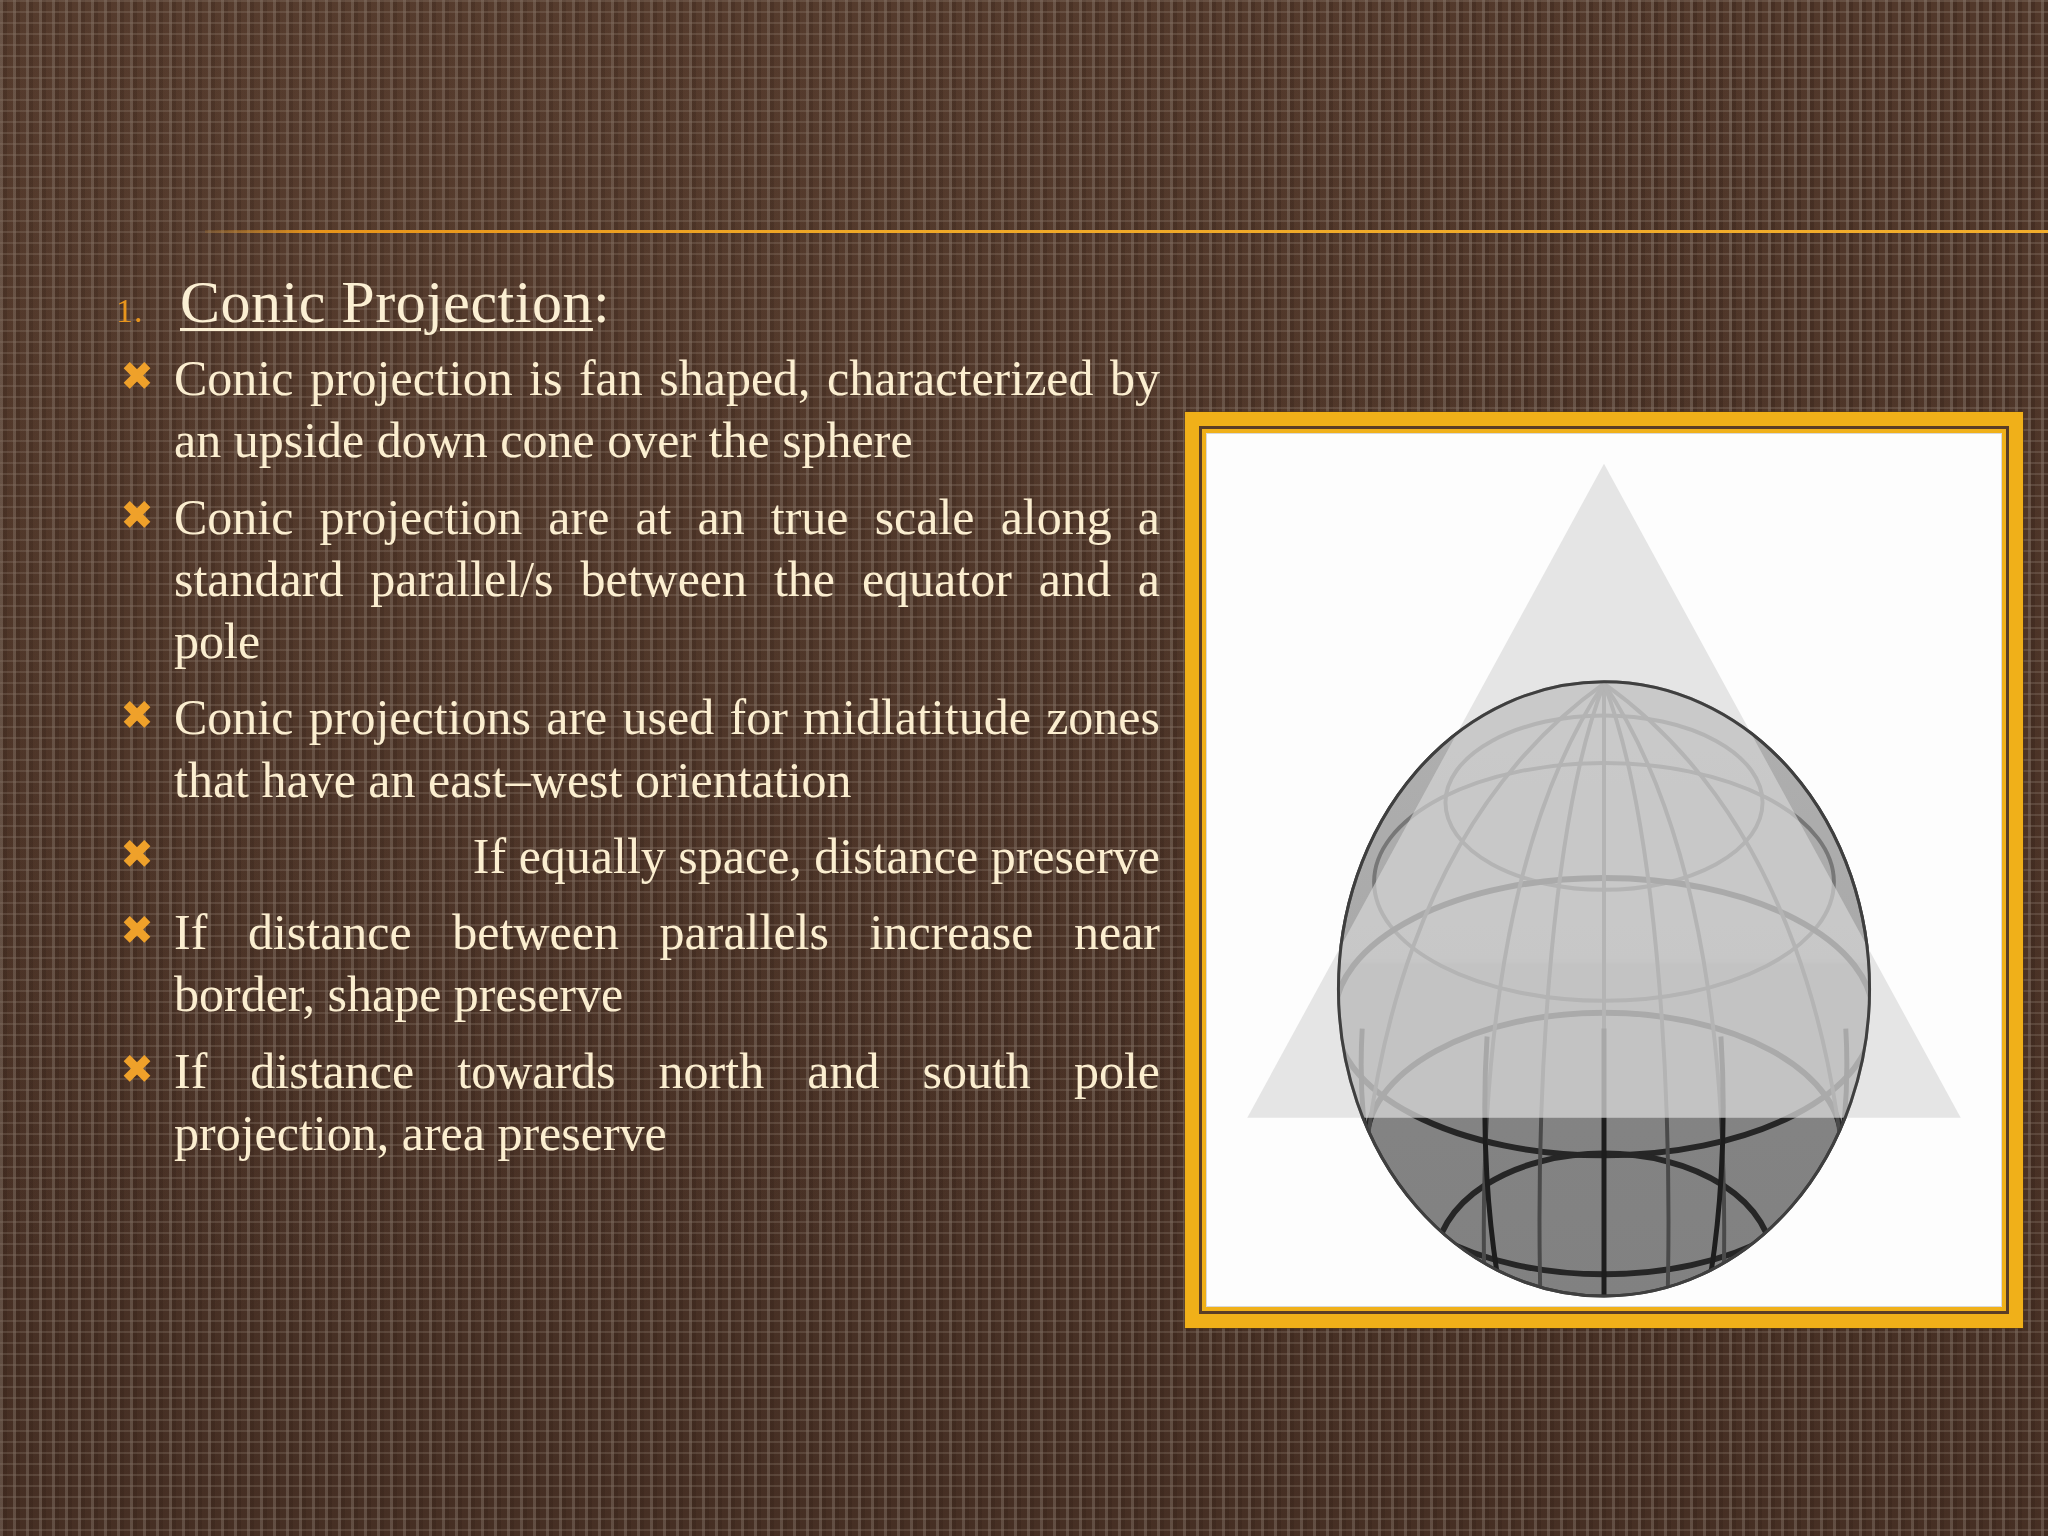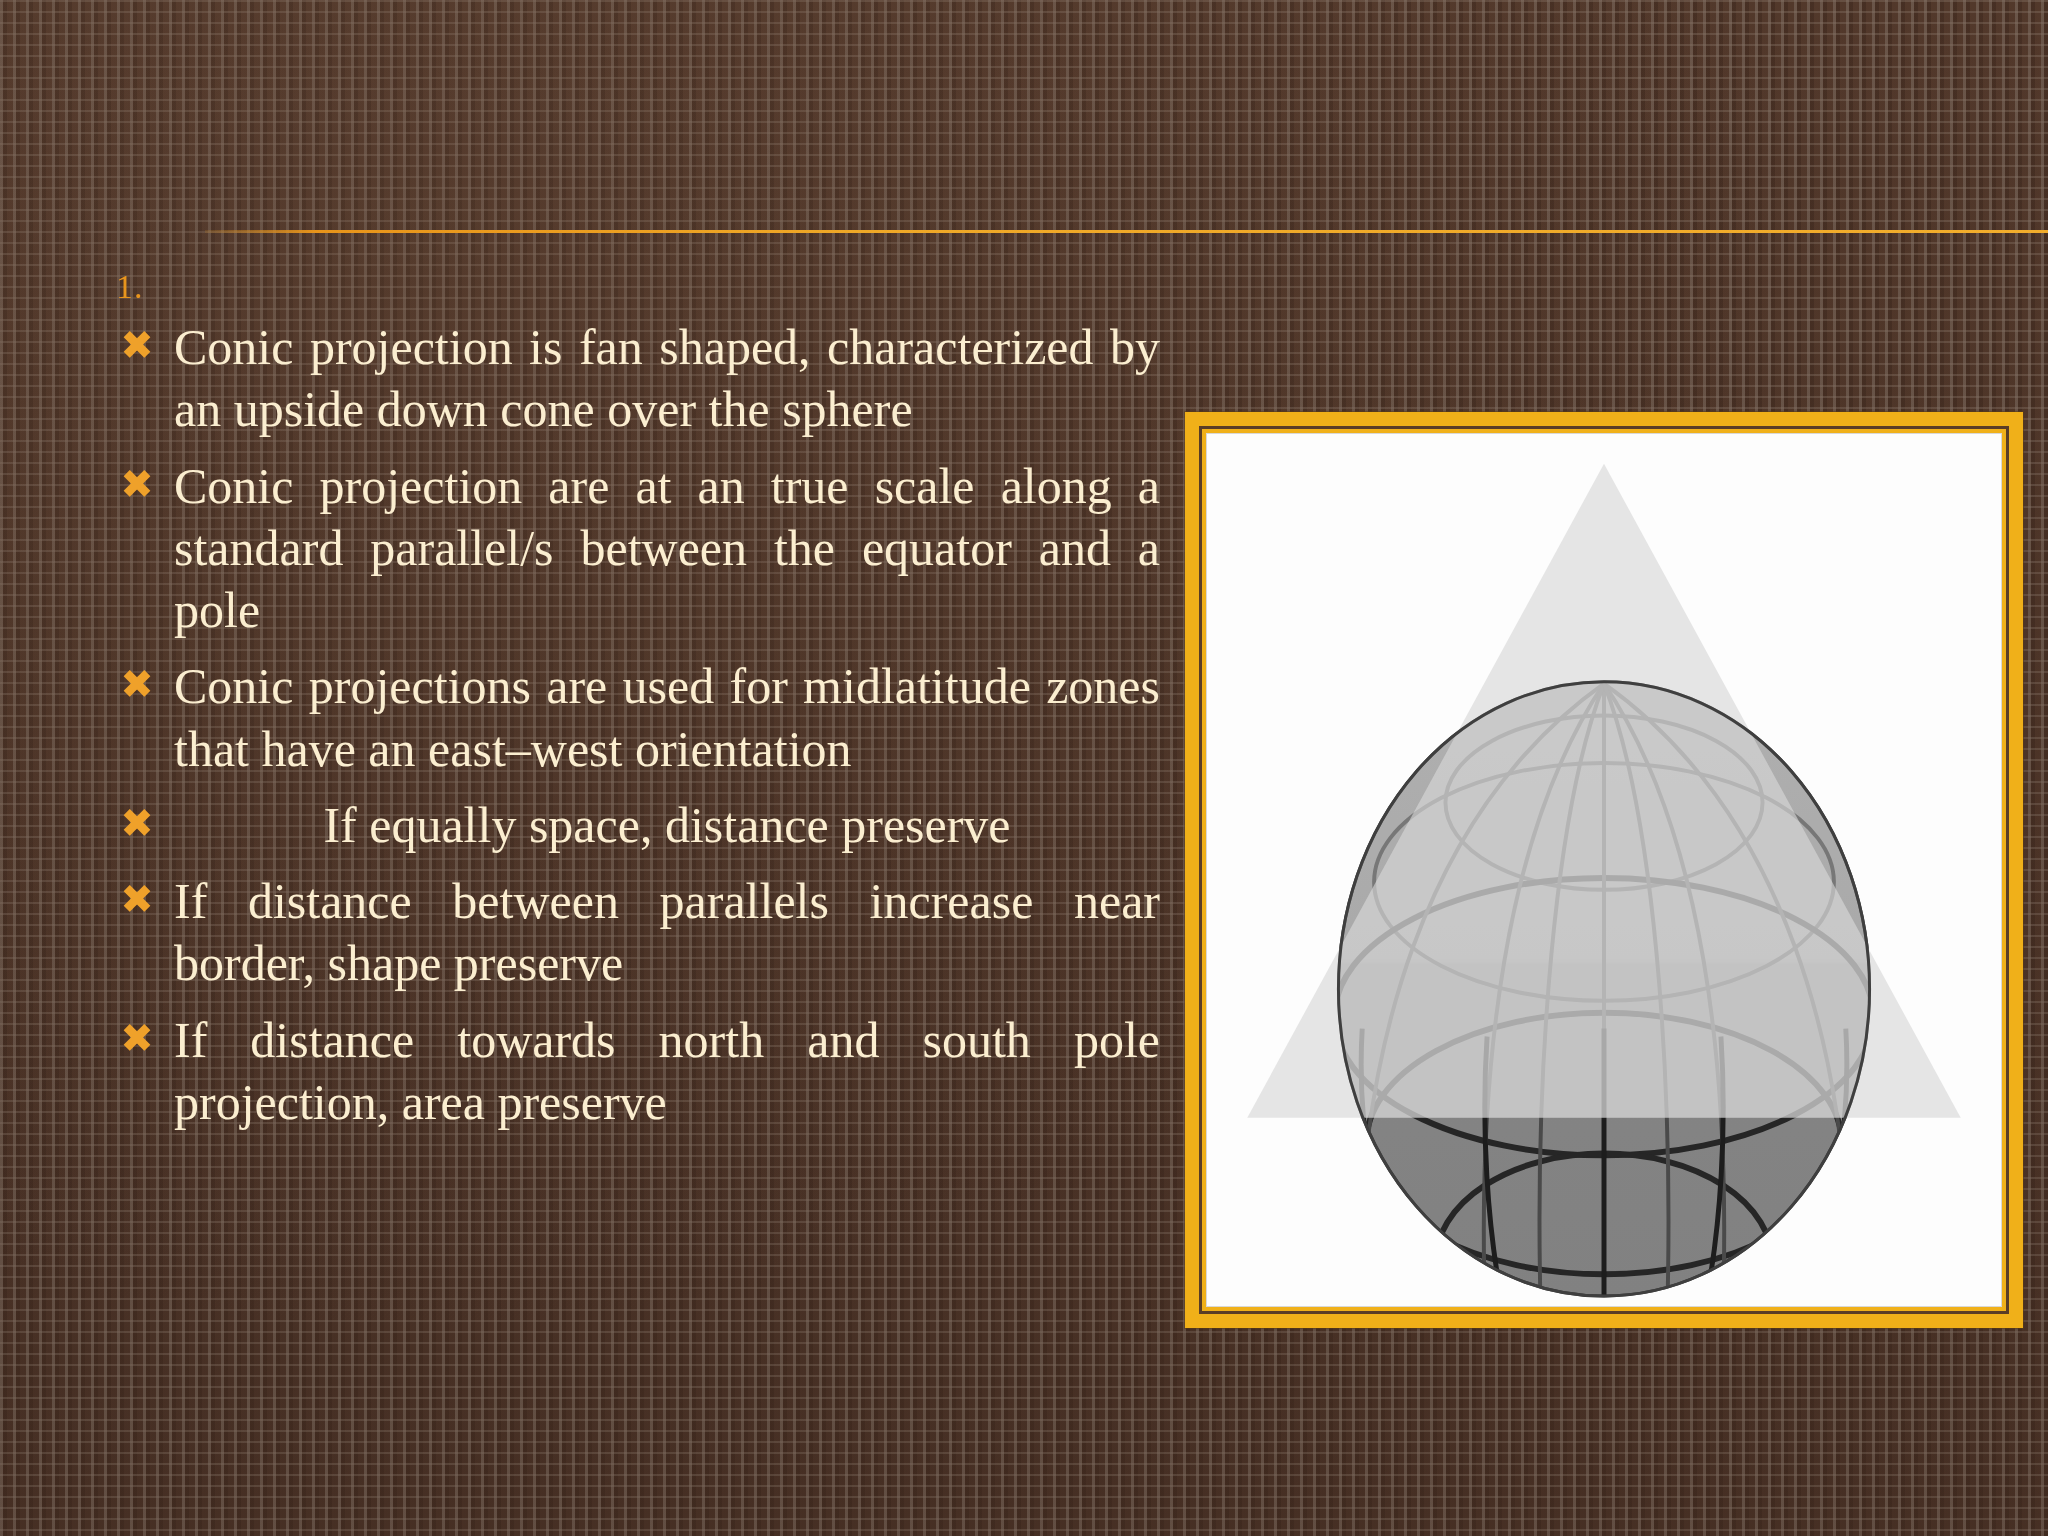--- a/index.html
+++ b/index.html
@@ -127,21 +127,21 @@
   }
   .bullet-text {
     flex: 1 1 auto;
     font-size: 50px;
     line-height: 1.245;
     color: #fbeed0;
     text-align: justify;
     text-justify: inter-word;
     hyphens: none;
   }
-  .bullet-text.shorty { text-align: center; }
+  .bullet-text.shorty { text-align: right; }
 
   
   #picture-frame {
     position: absolute;
     left: 1185px;
     top: 412px;
     width: 838px;
     height: 916px;
     background: #f0b019;
     box-sizing: border-box;
@@ -172,20 +172,21 @@
 
 <div id="slide">
   <div id="tex-overlay"></div>
 
   <div id="top-rule"></div>
 
   <div id="content">
 
     <div class="title-row">
       <span class="title-num">1.</span>
+      <span class="title-text"><span class="ul">Conic Projection</span><span>:</span></span>
     </div>
 
     <div class="bullet">
       <span class="bullet-mark">✖</span>
       <span class="bullet-text">Conic projection is fan shaped, characterized by an upside down cone over the sphere</span>
     </div>
 
     <div class="bullet">
       <span class="bullet-mark">✖</span>
       <span class="bullet-text">Conic projection are at an true scale along a standard parallel/s between the equator and a pole</span>

